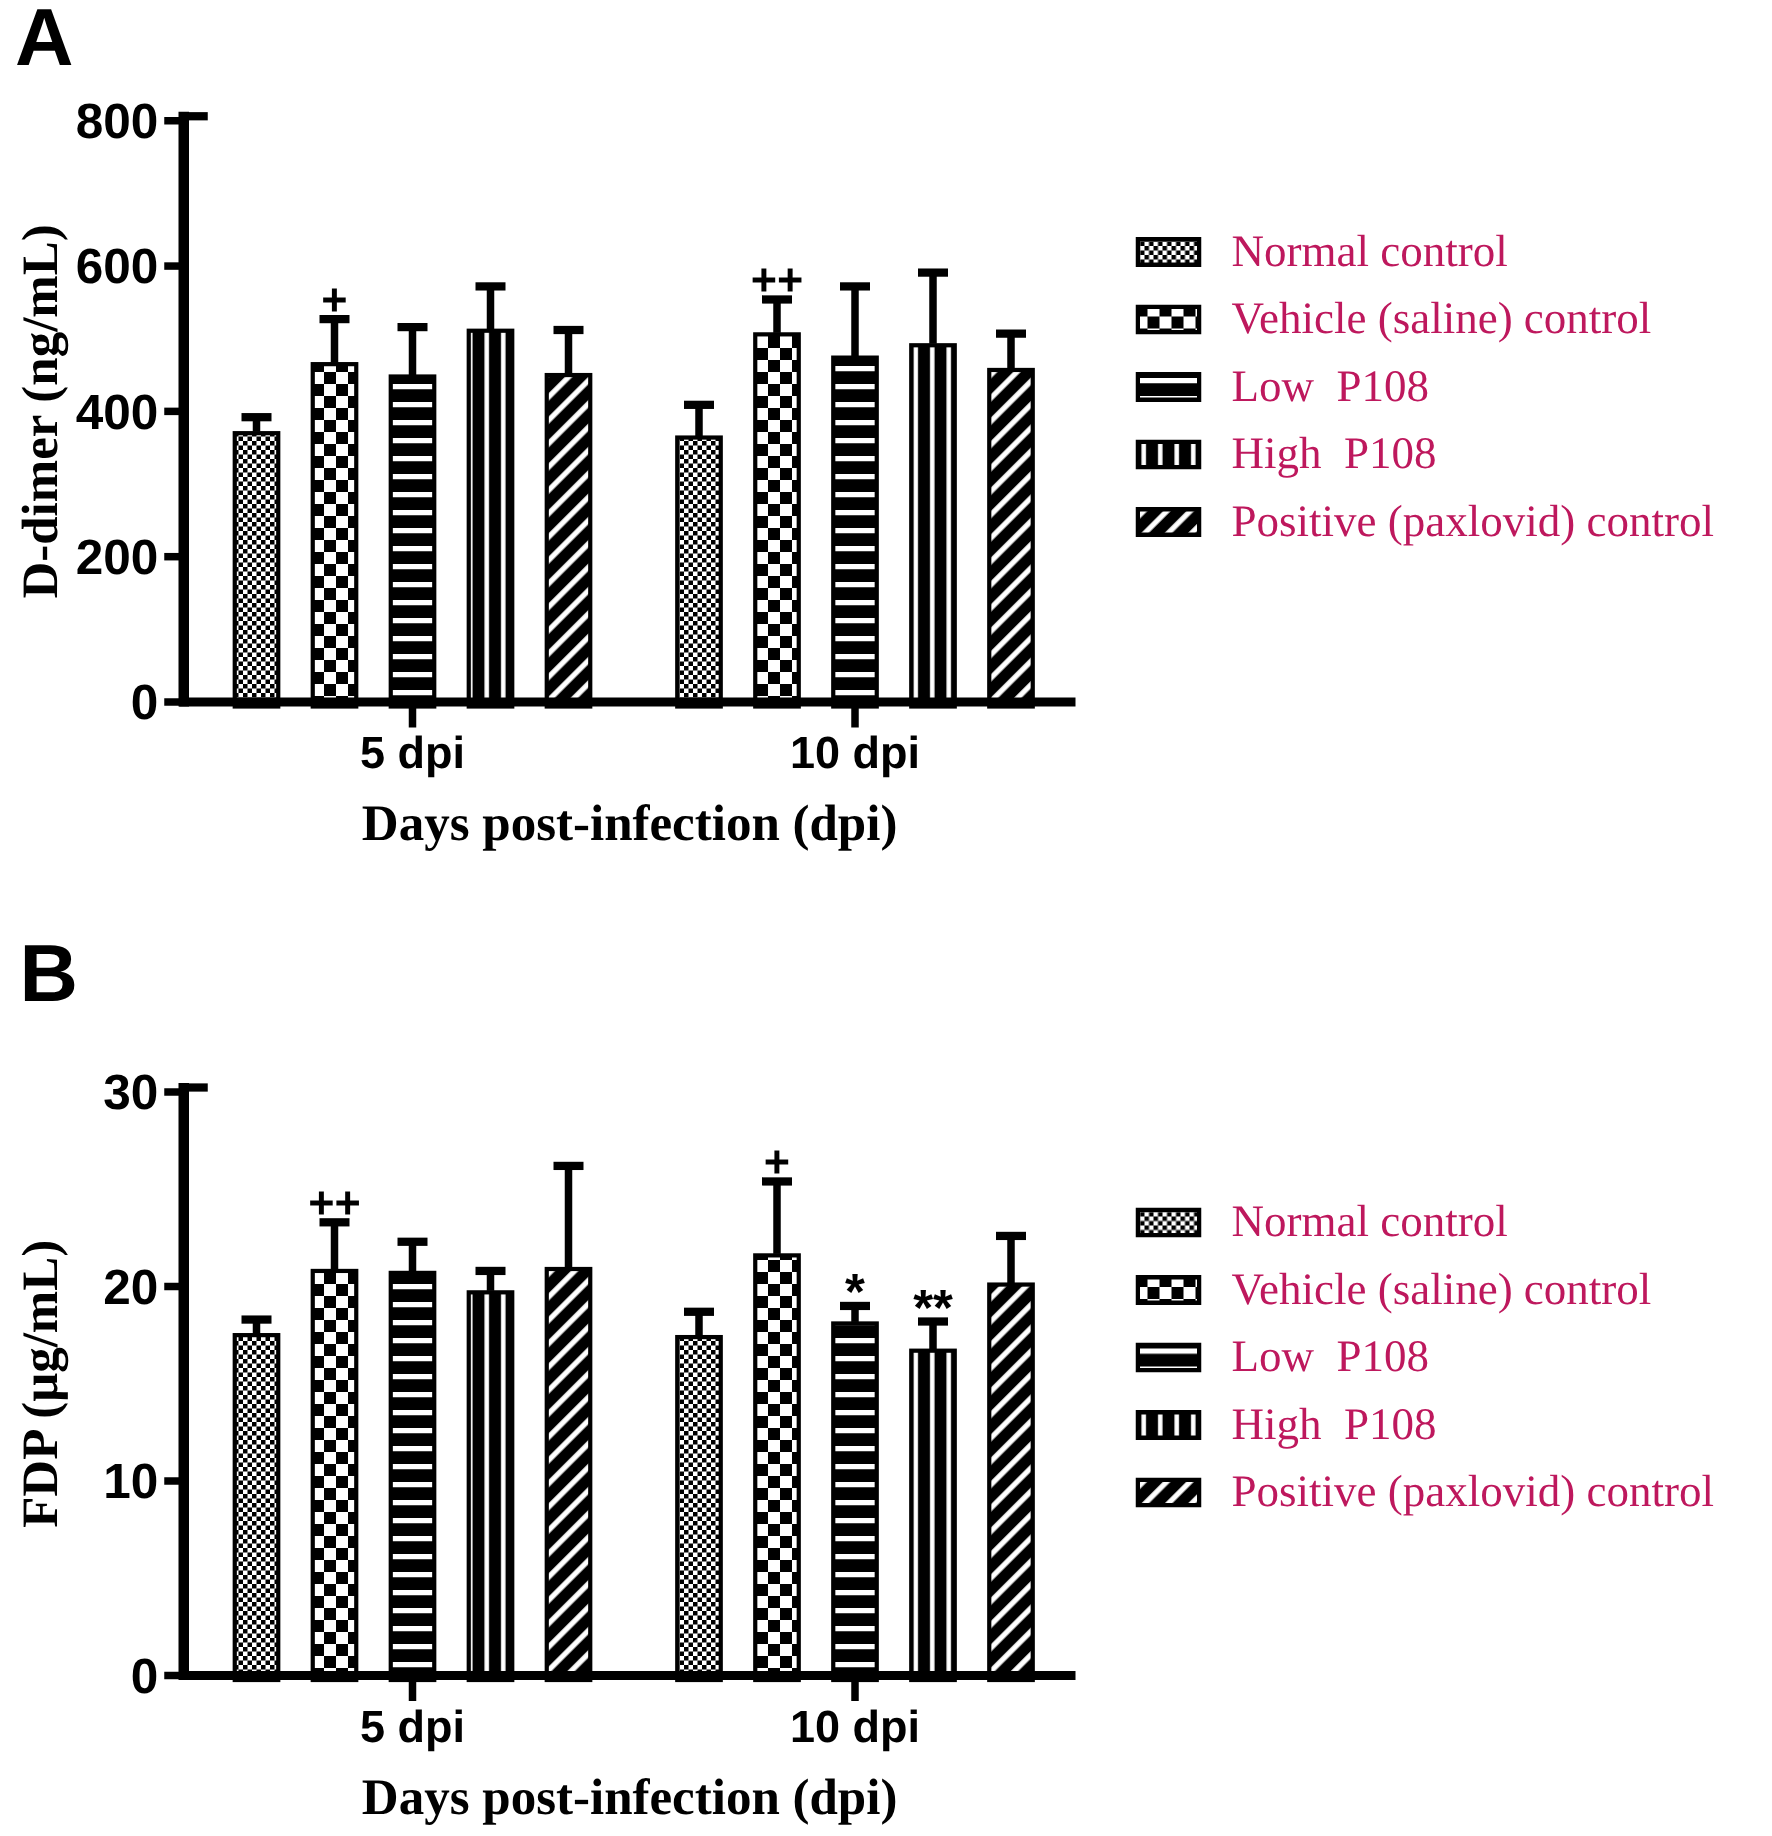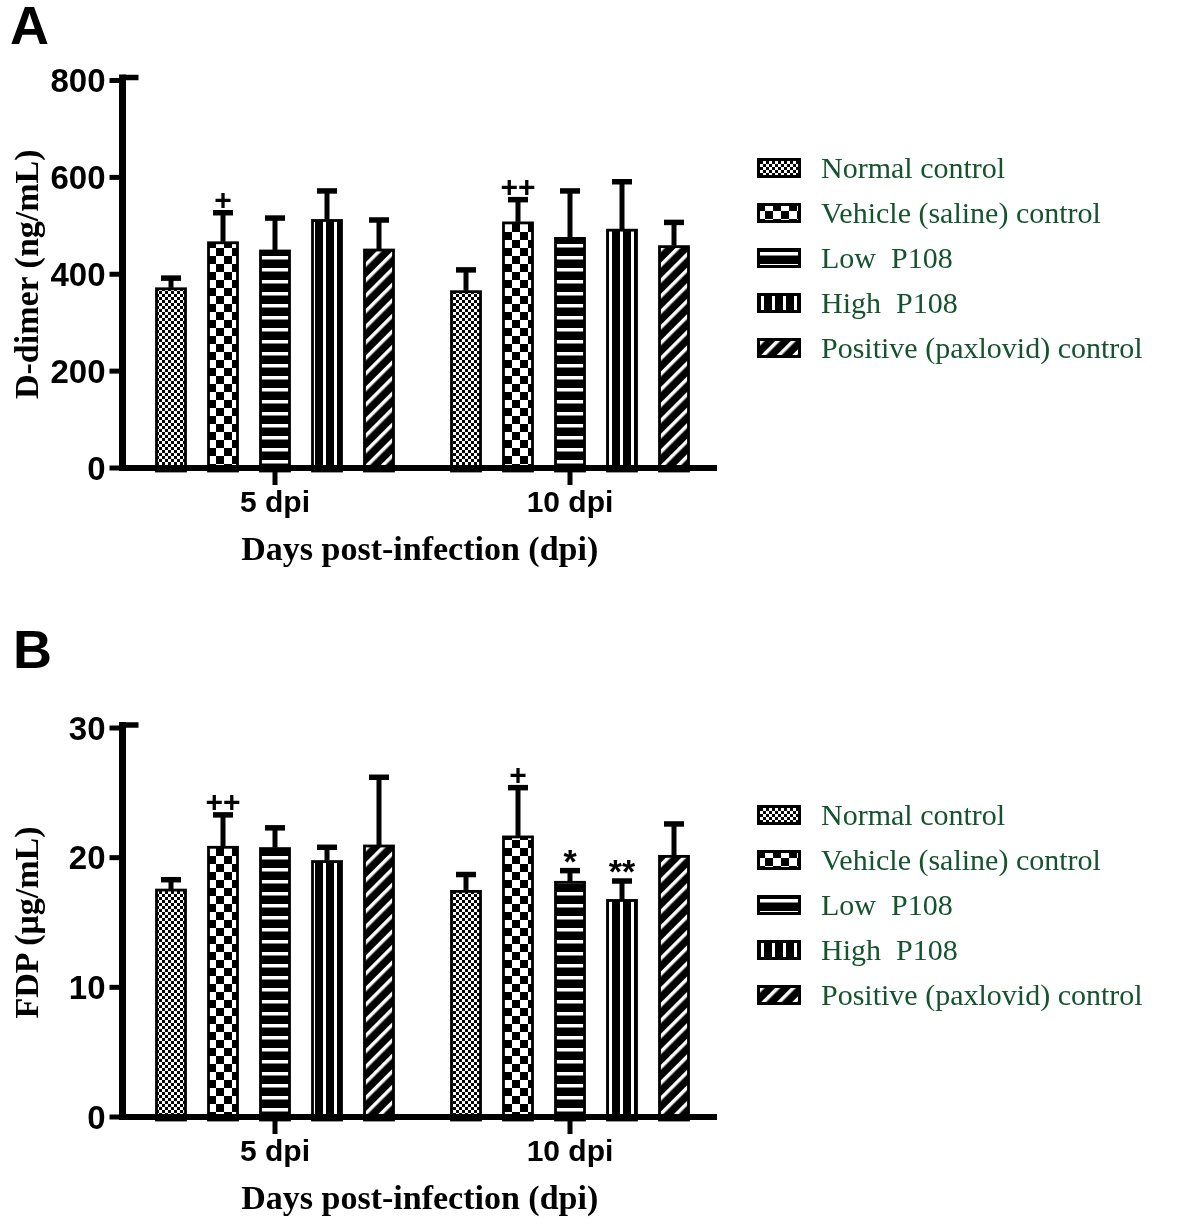--- a/index.html
+++ b/index.html
@@ -9,21 +9,21 @@
   #chart-a{top:0;}
   #chart-b{top:600px;}
   .panel-letter{position:absolute;font:700 54px "Liberation Sans",sans-serif;color:#000;line-height:1;}
   #letter-a{left:10px;top:-2px;}
   #letter-b{left:13px;top:622px;}
   .legend{position:absolute;left:757px;}
   #legend-a{top:158px;}
   #legend-b{top:805px;}
   .legend-row{display:flex;align-items:center;height:20px;margin-bottom:25px;}
   .swatch{flex:0 0 auto;margin-right:20px;display:block;}
-  .legend-label{font:400 30px "Liberation Serif",serif;color:#14532d;white-space:pre;line-height:20px;}
+  .legend-label{font:400 30px "Liberation Serif",serif;color:#be185d;white-space:pre;line-height:20px;}
   svg text{fill:#000000;}
   .y-tick{font:700 33px "Liberation Sans",sans-serif;}
   .x-group{font:700 30px "Liberation Sans",sans-serif;}
   .ax-title{font:700 34px "Liberation Serif",serif;}
   .sig{font:700 30px "Liberation Sans",sans-serif;}
   .sig.star{font-size:34px;}
 </style>
 </head>
 <body>
 

